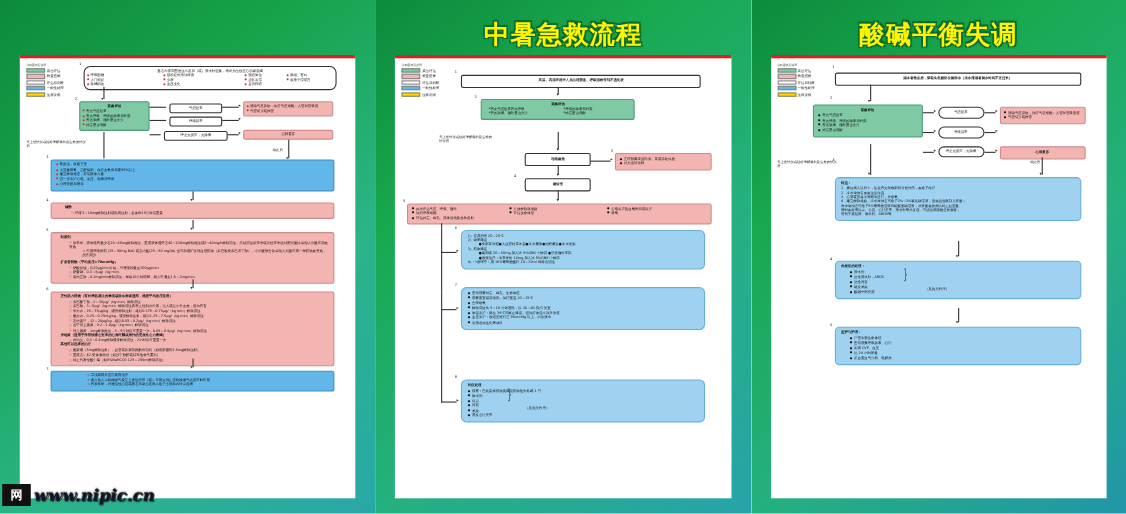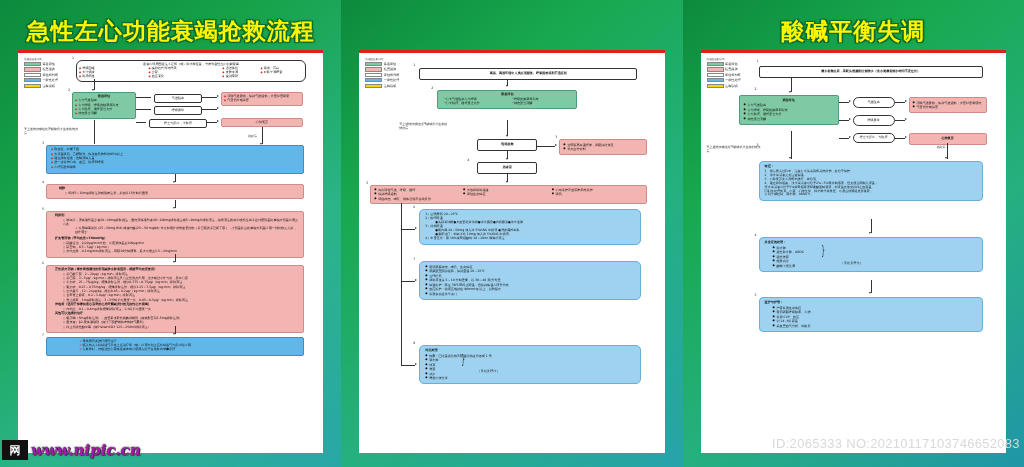--- a/index.html
+++ b/index.html
@@ -58,33 +58,32 @@
   .arw { position:absolute; width:0; height:0; }
   .arw.dn { border-left:1.6px solid transparent; border-right:1.6px solid transparent; border-top:2.4px solid #333; }
   .arw.rt { border-top:1.6px solid transparent; border-bottom:1.6px solid transparent; border-left:2.4px solid #333; }
 
   .brace { position:absolute; font-size:13px; color:#333; transform:scaleX(0.45); line-height:1; }
 
   .watermark { position:absolute; left:0; bottom:2px; width:341px; height:30px;
                display:flex; align-items:center; gap:3px; pointer-events:none; }
   .wm-box { width:26px; height:20px; background:#111; color:#fff; font-size:11px;
             display:flex; align-items:center; justify-content:center; font-weight:bold; margin-left:2px;}
-  .wm-txt { font-size:15px; font-weight:bold; color:#a21caf; font-style:italic;
+  .wm-txt { font-size:15px; font-weight:bold; color:#0f172a; font-style:italic;
             text-shadow:0 0 2px #000,1px 1px 0 #555; font-family:"DejaVu Serif","Liberation Serif",serif;}
   .idtag { position:absolute; right:4px; bottom:16px; font-size:13px; color:#d9d9d9;
            font-family:"Liberation Sans",sans-serif; letter-spacing:0.3px; }
 </style>
 </head>
 <body>
 
 <div class="stage">
 
   <div class="panel p1">
     <div class="bg"></div>
-    <div class="title">急性左心功能衰竭抢救流程</div>
     <div class="sheet">
         <div class="sheet-inner">
 
       <div class="legend">
         <div class="legend-title">流程图色彩说明</div>
         <div class="legend-row">
               <span class="legend-sw" style="background:#7fc9a4"></span>
               <span class="legend-lb">紧急评估</span>
             </div>
         <div class="legend-row">
@@ -223,20 +222,21 @@
       </div>
 
     <div class="watermark">
       <div class="wm-box">网</div>
       <div class="wm-txt">www.nipic.cn</div>
     </div>
   </div>
 
   <div class="panel p2">
     <div class="bg"></div>
+    <div class="title">中暑急救流程</div>
     <div class="sheet">
         <div class="sheet-inner">
 
       <div class="legend">
         <div class="legend-title">流程图色彩说明</div>
         <div class="legend-row">
               <span class="legend-sw" style="background:#7fc9a4"></span>
               <span class="legend-lb">紧急评估</span>
             </div>
         <div class="legend-row">
@@ -479,16 +479,15 @@
         <span class="li k" style="margin-left:8px">严密监测生命体征</span>
         <span class="li k" style="margin-left:8px">密切观察呼吸频率、心律</span>
         <span class="li k" style="margin-left:8px">监测 CVP、血压</span>
         <span class="li k" style="margin-left:8px">记 24 小时尿量</span>
         <span class="li k" style="margin-left:8px">采血查血气分析、电解质</span>
       </div>
 
     </div>
       </div>
 
-    <div class="idtag">ID:2065333 NO:20210117103746652083</div>
   </div>
 
 </div>
 
 </body></html>

